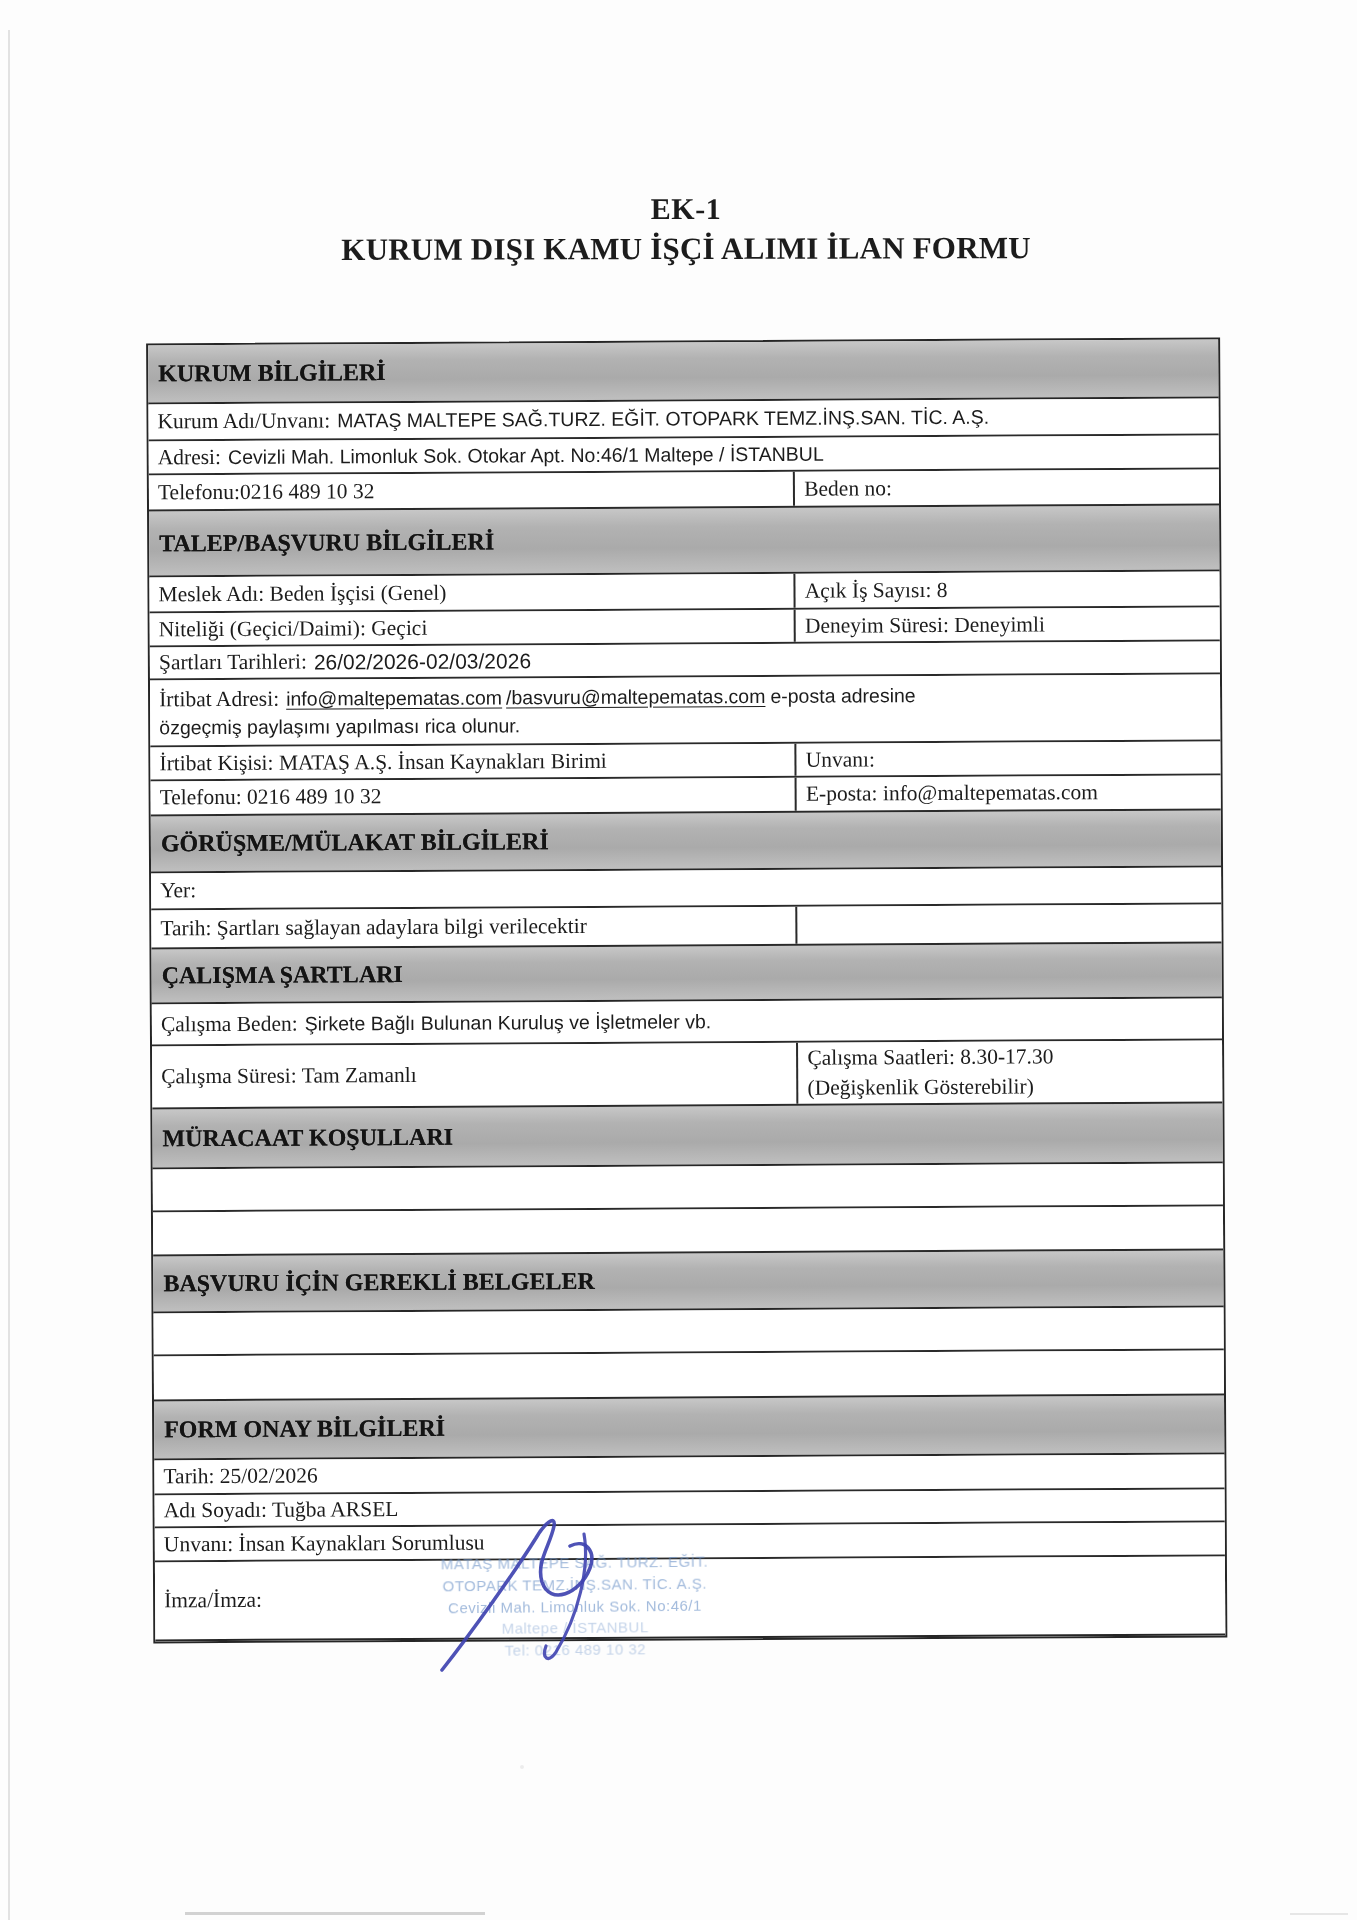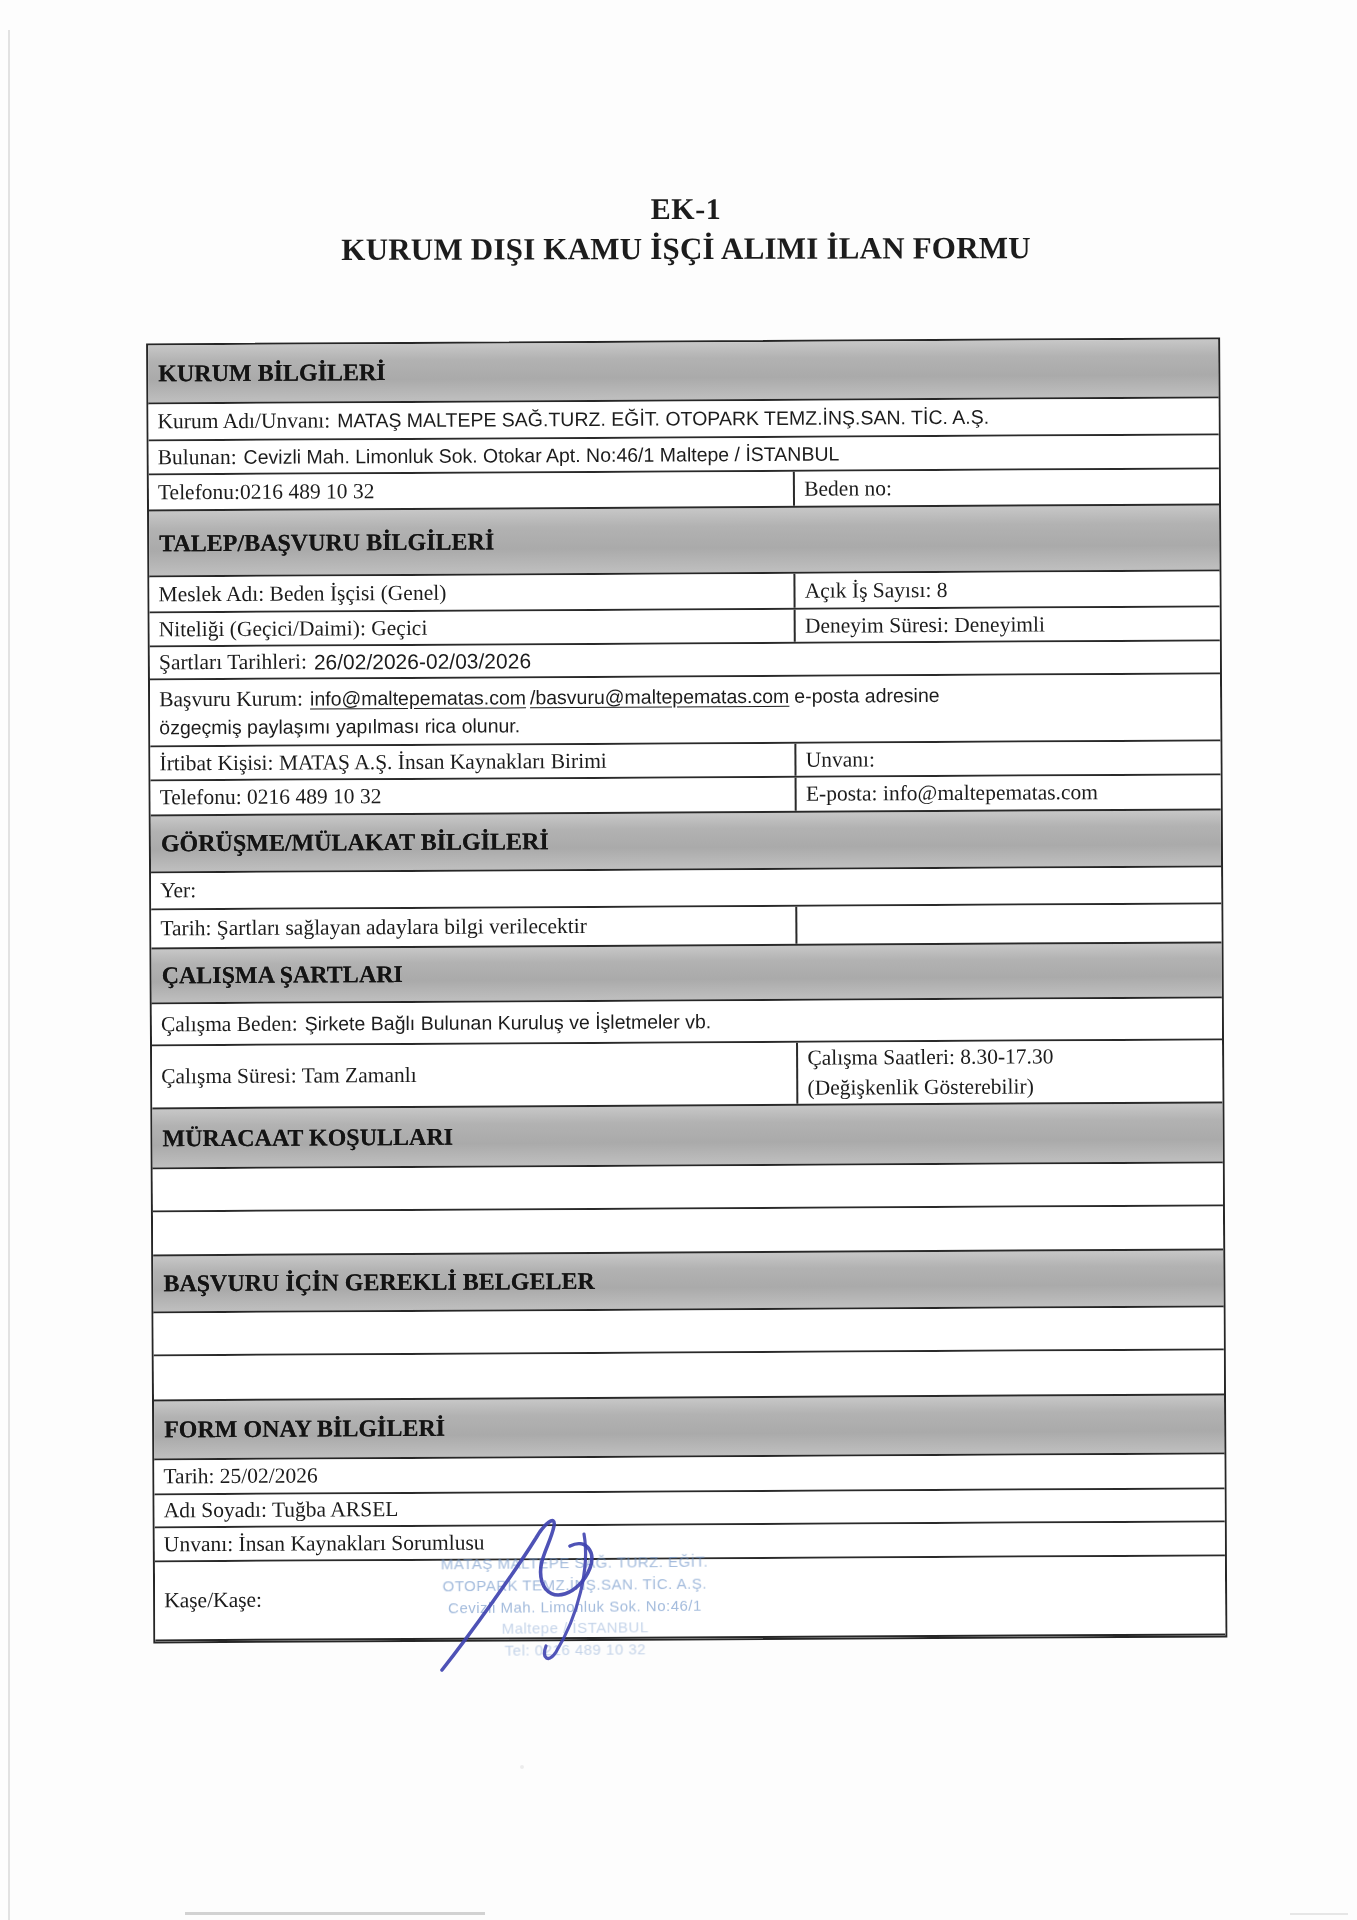--- a/index.html
+++ b/index.html
@@ -92,21 +92,21 @@
   <div class="row" style="height:37px;">
     <div class="cell full">
       <span class="lbl">Kurum Adı/Unvanı:</span>
         <span class="gap"></span>
       <span class="val-sans">MATAŞ MALTEPE SAĞ.TURZ. EĞİT. OTOPARK TEMZ.İNŞ.SAN. TİC. A.Ş.</span>
     </div>
   </div>
 
   <div class="row" style="height:34px;">
     <div class="cell full">
-      <span class="lbl">Bulunan:</span>
+      <span class="lbl">Adresi:</span>
         <span class="gap"></span>
       <span class="val-sans">Cevizli Mah. Limonluk Sok. Otokar Apt. No:46/1 Maltepe / İSTANBUL</span>
     </div>
   </div>
 
   <div class="row" style="height:36px;">
     <div class="cell left">
         <span class="lbl">Telefonu:0216 489 10 32</span>
       </div>
     <div class="cell right">
@@ -137,21 +137,21 @@
   <div class="row" style="height:33px;">
     <div class="cell full">
       <span class="lbl">Şartları Tarihleri:</span>
         <span class="gap"></span>
       <span class="val-sans" style="font-size:21px;">26/02/2026-02/03/2026</span>
     </div>
   </div>
 
   <div class="row" style="height:67px;">
     <div class="cell full two-line" style="align-content:center;">
-      <span class="lbl">Başvuru Kurum:</span>
+      <span class="lbl">İrtibat Adresi:</span>
         <span class="gap"></span>
       <span class="val-sans email">info@maltepematas.com</span>
         <span class="gap" style="width:4px;"></span>
       <span class="val-sans email">/basvuru@maltepematas.com</span>
         <span class="gap" style="width:5px;"></span>
       <span class="val-sans">e-posta adresine</span>
       <span class="val-sans" style="width:100%;">özgeçmiş paylaşımı yapılması rica olunur.</span>
     </div>
   </div>
 
@@ -241,21 +241,21 @@
   </div>
 
   <div class="row" style="height:34px;">
     <div class="cell full">
         <span class="lbl">Unvanı: İnsan Kaynakları Sorumlusu</span>
       </div>
   </div>
 
   <div class="row" style="height:79px;">
     <div class="cell full">
-        <span class="lbl">Kaşe/Kaşe:</span>
+        <span class="lbl">İmza/İmza:</span>
       </div>
   </div>
 
 </div>
 
 <div class="stamp">
   <div class="s1">MATAŞ MALTEPE SAĞ. TURZ. EĞİT.</div>
   <div class="s2">OTOPARK TEMZ.İNŞ.SAN. TİC. A.Ş.</div>
   <div class="s3">Cevizli Mah. Limonluk Sok. No:46/1</div>
   <div class="s4">Maltepe / İSTANBUL</div>

